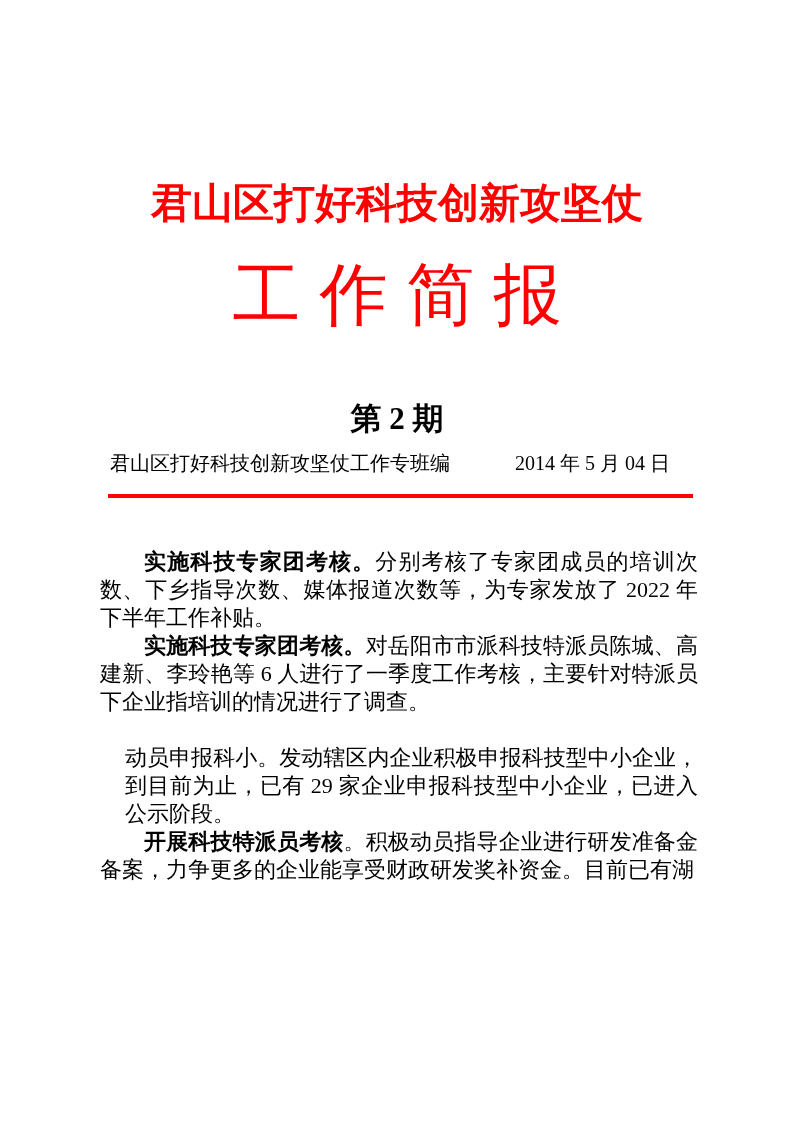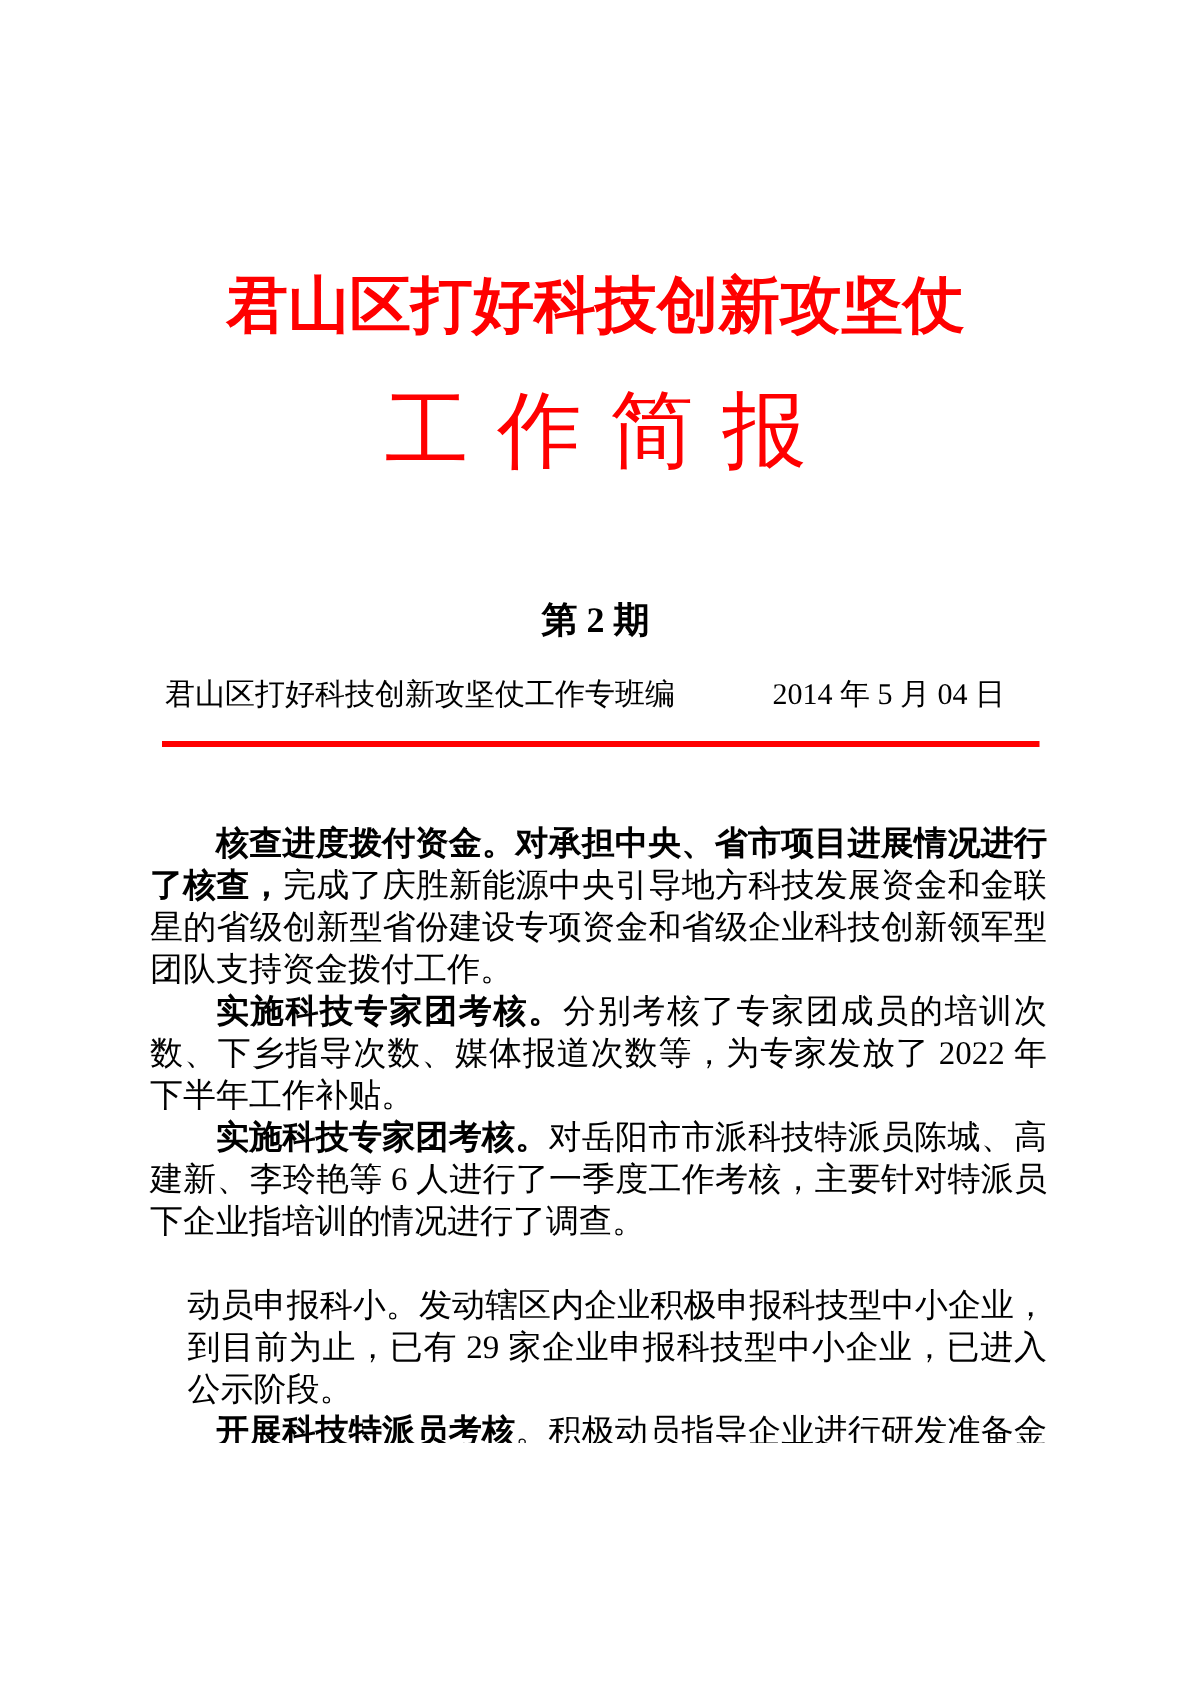--- a/index.html
+++ b/index.html
@@ -31,34 +31,34 @@
     font-size:41px;
     line-height:1.15;
     color:var(--accent);
     white-space:nowrap;
   }
   .masthead-line2{
     position:absolute;
     top:258px; left:0; right:0;
     text-align:center;
     font-family:"Liberation Serif","DejaVu Serif",serif;
-    font-size:56px;
+    font-size:68px;
     line-height:1.1;
     letter-spacing:19px;
     text-indent:19px; 
     color:var(--accent);
     white-space:nowrap;
   }
   
   .issue-line{
     position:absolute;
     top:400px; left:0; right:0;
     text-align:center;
     font-weight:bold;
-    font-size:24px;
+    font-size:31px;
     line-height:1.2;
     color:var(--ink);
   }
   .editor-row{
     position:absolute;
     top:450px; left:110px; width:560px;
     display:flex;
     justify-content:space-between;
     align-items:baseline;
     font-weight:normal;
@@ -111,23 +111,20 @@
 
   <div class="editor-row">
     <span>君山区打好科技创新攻坚仗工作专班编</span>
     <span>2014 年 5 月 04 日</span>
   </div>
 
   <div class="red-rule"></div>
 
   <div class="doc-body">
 
-    <p>
-      <span class="lead">核查进度拨付资金。对承担中央、省市项目进展情况进行了核查，</span><span>完成了庆胜新能源中央引导地方科技发展资金和金联星的省级创新型省份建设专项资金和省级企业科技创新领军型团队支持资金拨付工作。</span>
-    </p>
 
     <p>
       <span class="lead">实施科技专家团考核。</span><span>分别考核了专家团成员的培训次数、下乡指导次数、媒体报道次数等，为专家发放了 2022 年下半年工作补贴。</span>
     </p>
 
     <p>
       <span class="lead">实施科技专家团考核。</span><span>对岳阳市市派科技特派员陈城、高建新、李玲艳等 6 人进行了一季度工作考核，主要针对特派员下企业指培训的情况进行了调查。</span>
     </p>
 
     <p class="no-indent">

